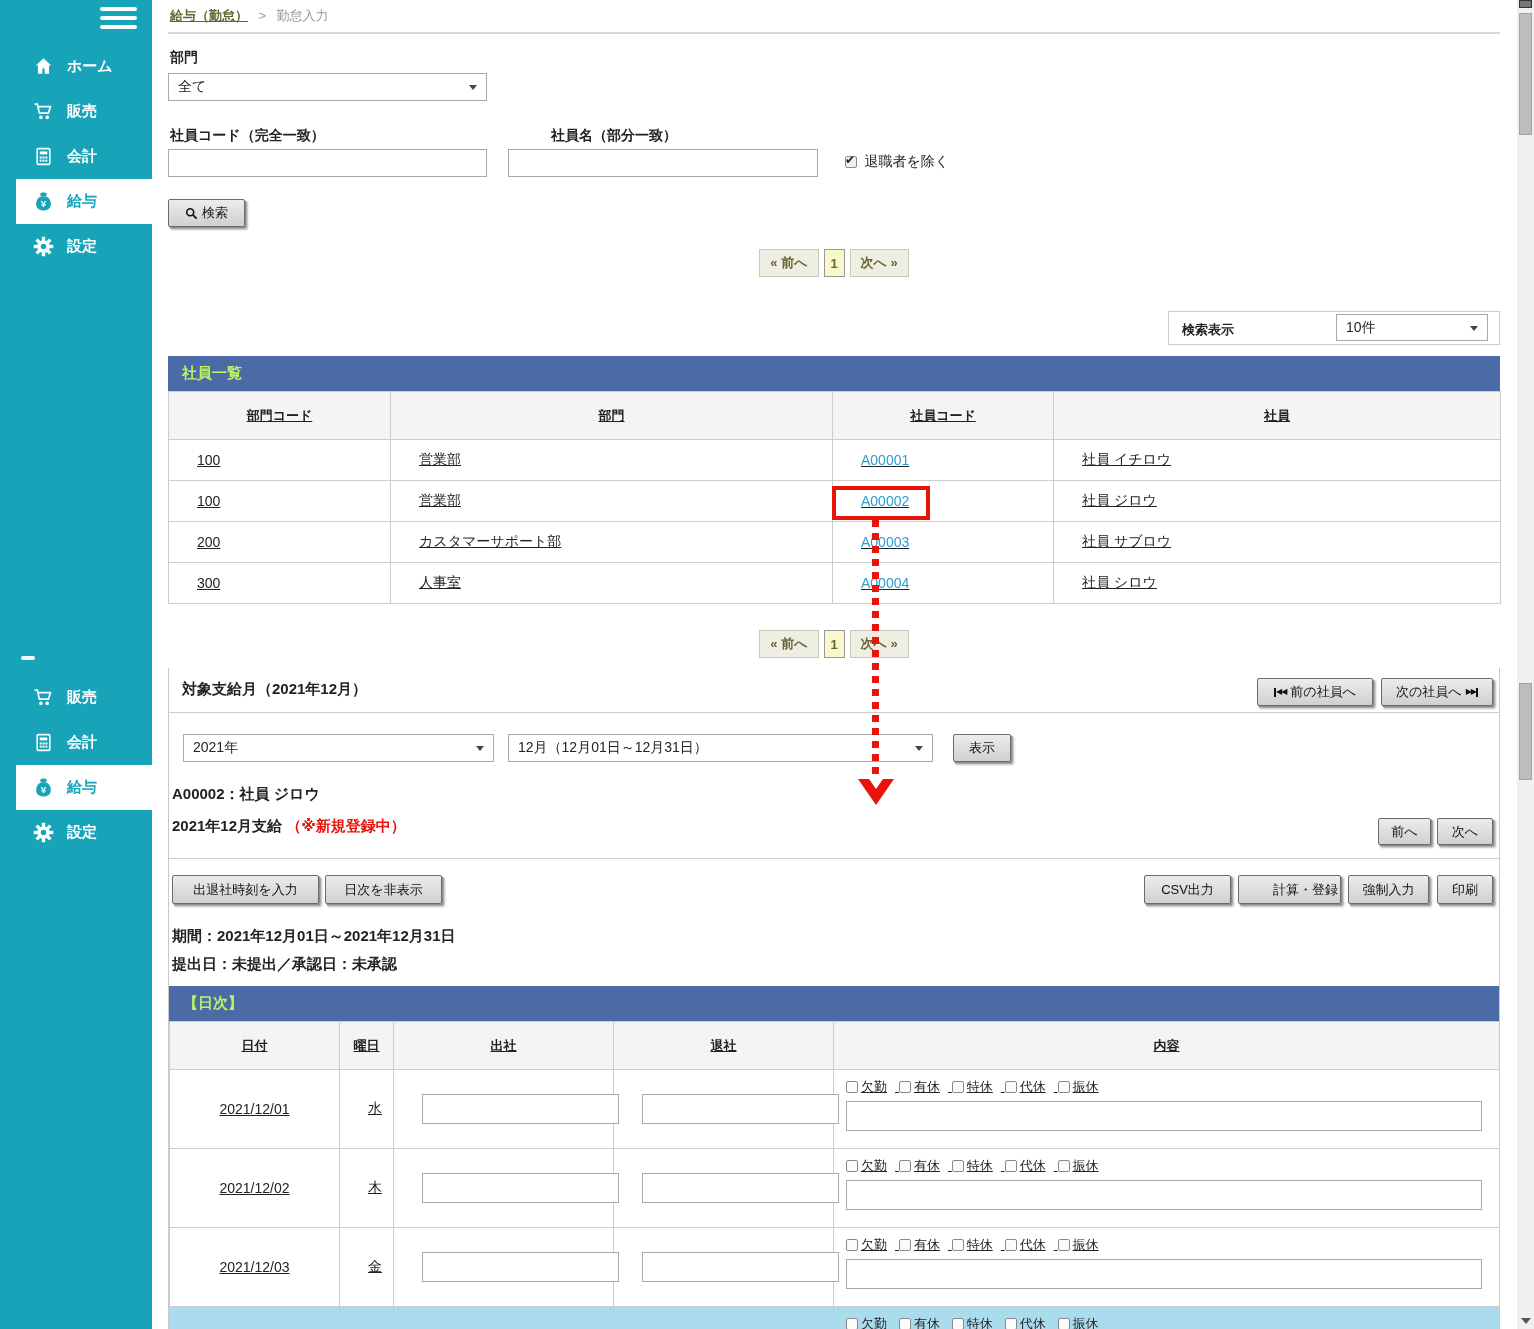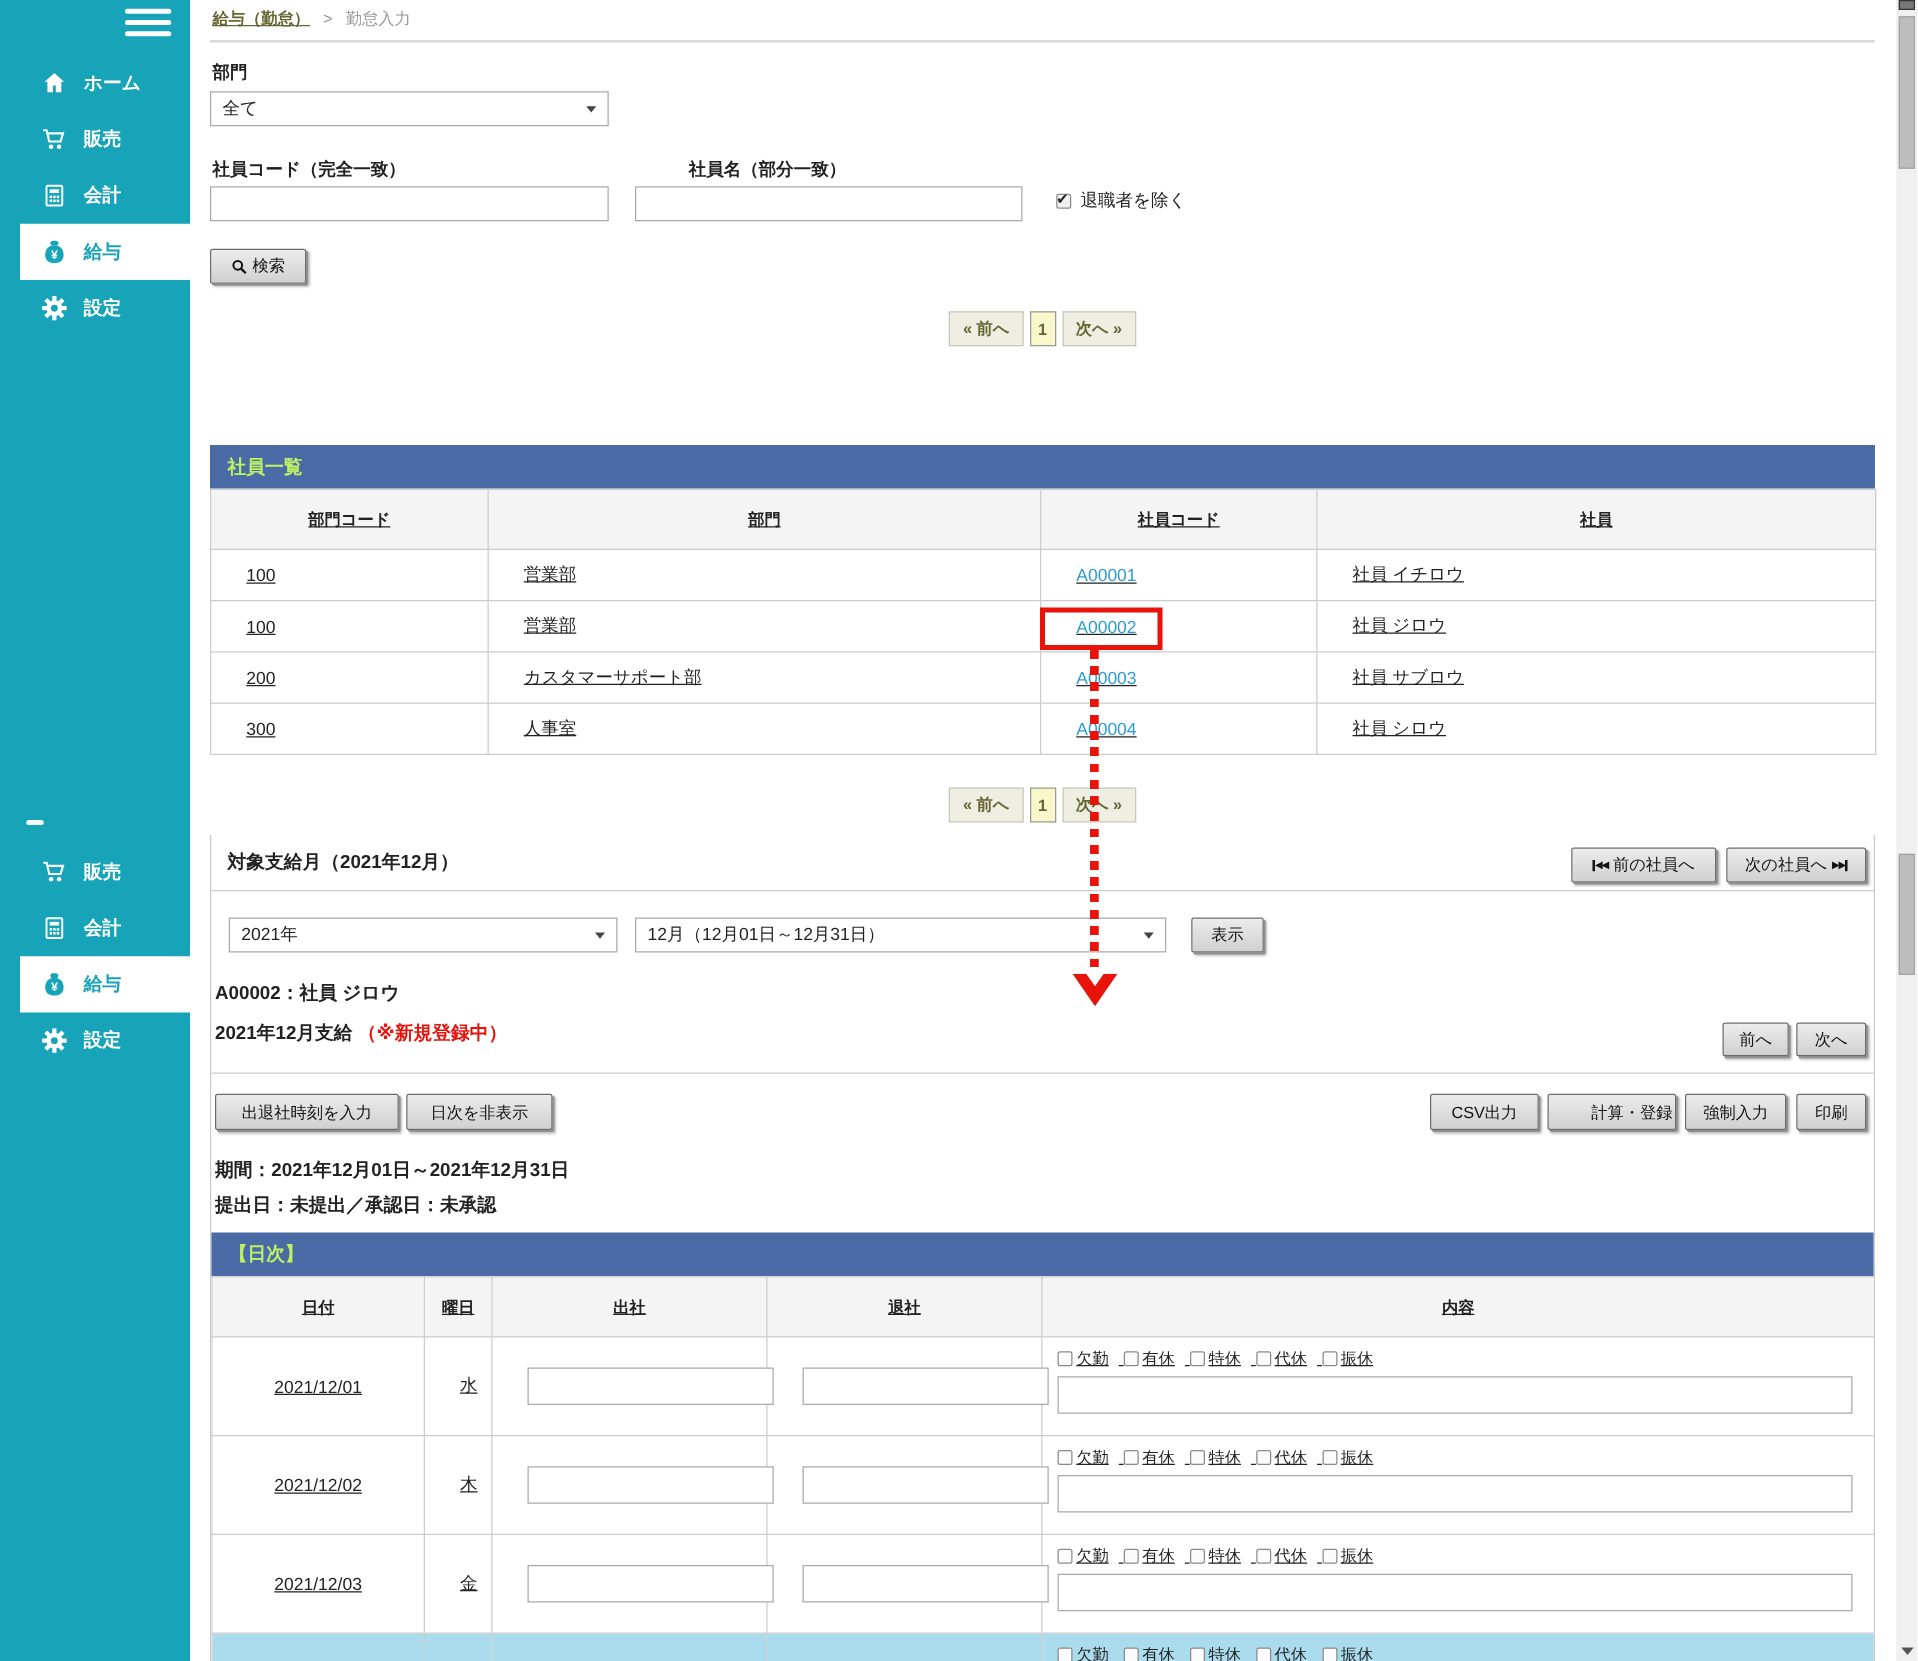--- a/index.html
+++ b/index.html
@@ -216,20 +216,26 @@
       </svg>
     <span>検索</span>
   </div>
 
   <div class="pagerow" style="top:249px;">
     <span class="pagebtn">« 前へ</span>
     <span class="pagecur">1</span>
     <span class="pagebtn">次へ »</span>
   </div>
 
+  <div style="position:absolute;top:311px;left:1000px;width:332px;height:34px;border:1px solid #ccc;box-sizing:border-box;">
+    <span style="position:absolute;left:13px;top:9px;font-size:13px;font-weight:bold;">検索表示</span>
+    <div class="select" style="position:absolute;top:2px;right:11px;width:152px;height:27px;">
+      <span>10件</span>
+    </div>
+  </div>
 
   <div class="bluebar" style="top:356px;">
     <span>社員一覧</span>
   </div>
 
   <table class="data" style="top:391px;">
     <colgroup>
         <col style="width:222px">
         <col style="width:442px">
         <col style="width:221px">

